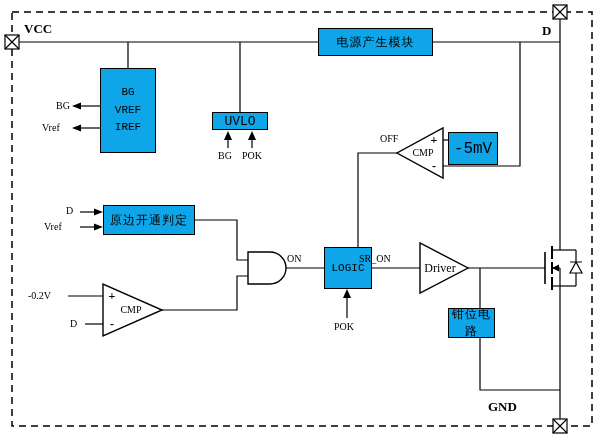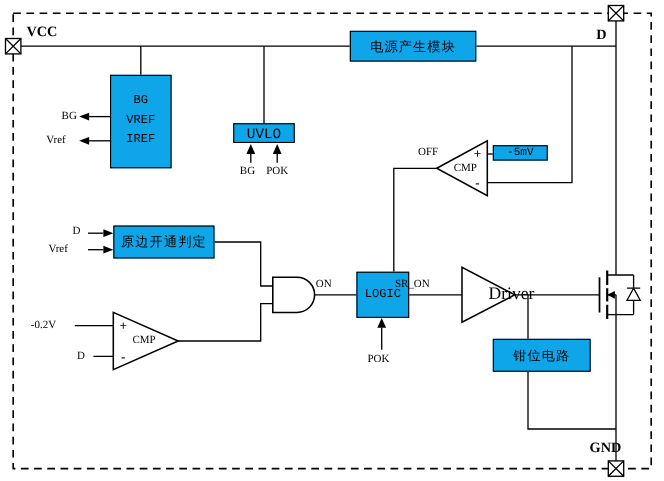--- a/index.html
+++ b/index.html
@@ -124,37 +124,37 @@
     <span>VREF</span>
     <span>IREF</span>
   </div>
 
   <div class="box mono" style="left:212px;top:112px;width:56px;height:18px;font-size:13px">UVLO</div>
 
   <div class="box mono" style="left:324px;top:247px;width:48px;height:42px;font-size:11px">LOGIC</div>
 
   <div class="box" style="left:103px;top:205px;width:92px;height:30px;font-size:12px">原边开通判定</div>
 
-  <div class="box" style="left:448px;top:308px;width:89px;height:30px;font-size:12px">钳位电路</div>
+  <div class="box" style="left:448px;top:308px;width:47px;height:30px;font-size:12px">钳位电路</div>
 
-  <div class="box mono" style="left:448px;top:132px;width:50px;height:14px;font-size:10px;letter-spacing:0">-5mV</div>
+  <div class="box mono" style="left:448px;top:132px;width:50px;height:33px;font-size:16px;letter-spacing:0">-5mV</div>
 
   <div class="lbl pin" style="left:24px;top:22px">VCC</div>
   <div class="lbl pin" style="left:542px;top:24px">D</div>
-  <div class="lbl pin" style="left:536px;top:400px">GND</div>
+  <div class="lbl pin" style="left:488px;top:400px">GND</div>
 
   <div class="lbl ctr" style="left:423px;top:153px">CMP</div>
   <div class="lbl ctr sign" style="left:434px;top:140px">+</div>
   <div class="lbl ctr sign" style="left:434px;top:166px">-</div>
 
   <div class="lbl ctr" style="left:131px;top:310px">CMP</div>
   <div class="lbl ctr sign" style="left:112px;top:296px">+</div>
   <div class="lbl ctr sign" style="left:112px;top:324px">-</div>
 
-  <div class="lbl ctr" style="left:465px;top:268px;font-size:16px">Driver</div>
+  <div class="lbl ctr" style="left:440px;top:268px;font-size:12px">Driver</div>
 
   <div class="lbl mid" style="left:56px;top:106px">BG</div>
   <div class="lbl mid" style="left:42px;top:128px">Vref</div>
 
   <div class="lbl" style="left:218px;top:151px">BG</div>
   <div class="lbl" style="left:242px;top:151px">POK</div>
 
   <div class="lbl mid" style="left:66px;top:211px">D</div>
   <div class="lbl mid" style="left:44px;top:227px">Vref</div>
 

